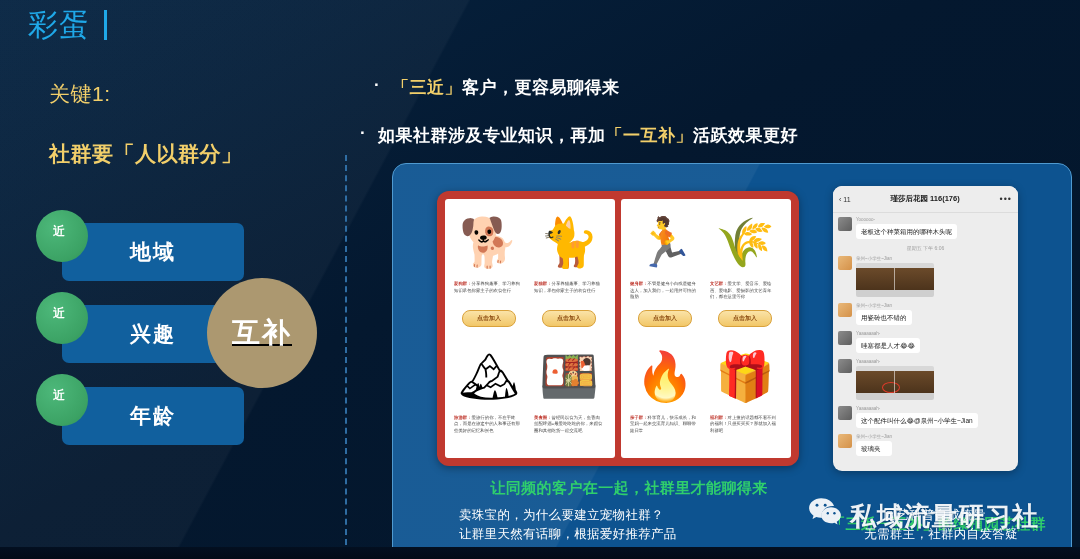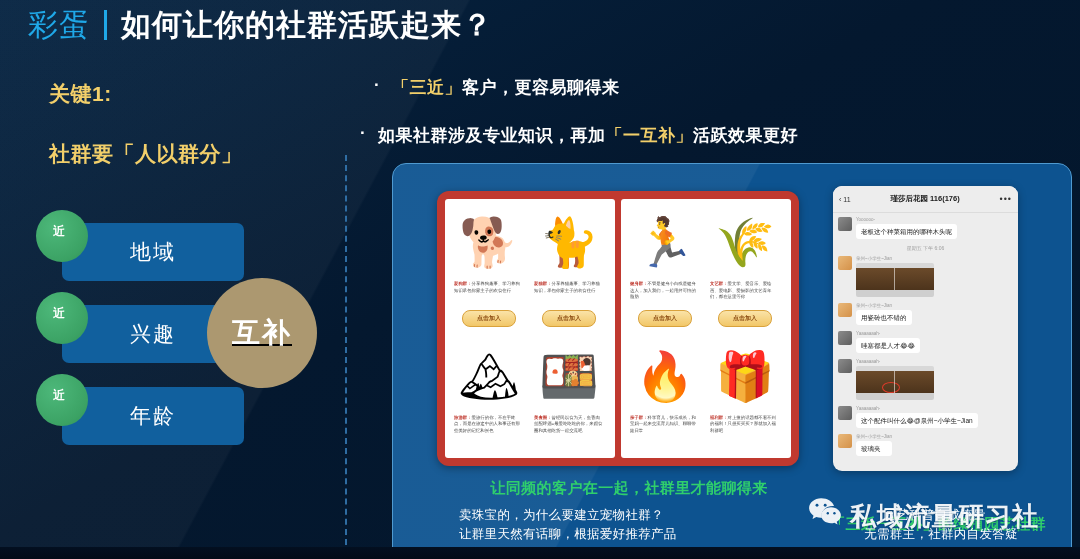--- a/index.html
+++ b/index.html
@@ -43,37 +43,37 @@
   
   .v-divider{
     position:absolute;left:345px;top:155px;width:0;height:390px;
     border-left:2px dashed #2f6da3;
   }
 
   
   .left{position:absolute;left:0;top:60px;width:345px;height:499px;}
   .key-line1{
     position:absolute;left:49px;top:20px;
-    color:#f2cf6a;font-size:21px;font-weight:bold;letter-spacing:.5px;
+    color:#f2cf6a;font-size:21px;font-weight:normal;letter-spacing:.5px;
   }
   .key-line2{
     position:absolute;left:49px;top:68px;
     color:#f2cf6a;font-size:21px;font-weight:bold;letter-spacing:.5px;margin-top:12px;
   }
 
   .bars{position:absolute;left:0;top:0;width:345px;height:499px;}
   .bar{
     position:absolute;left:62px;width:182px;height:58px;
     background:linear-gradient(180deg,#1466a6,#0e5territory);
     background:#11609e;
     border-radius:7px;
     display:flex;align-items:center;justify-content:center;
   }
   .bar span{
-    color:#ffffff;font-size:21px;font-weight:normal;letter-spacing:2px;
+    color:#ffffff;font-size:21px;font-weight:bold;letter-spacing:2px;
   }
   .bar.b1{top:163px;}
   .bar.b2{top:245px;}
   .bar.b3{top:327px;}
 
   .dot{
     position:absolute;left:36px;width:52px;height:52px;border-radius:50%;
     background:radial-gradient(circle at 35% 33%, #4db87a 0%, #3ba264 70%, #2f8f57 100%);
     display:flex;align-items:center;justify-content:center;
   }
@@ -233,21 +233,20 @@
   }
 </style>
 </head>
 <body>
 
 <div class="slide">
 
   <div class="header">
     <span class="hdr-tag">彩蛋</span>
     <span class="hdr-bar"></span>
-    <span class="hdr-title">如何让你的社群活跃起来？</span>
   </div>
 
   <div class="v-divider"></div>
 
   <div class="left">
     <div class="key-line1">关键1:</div>
     <div class="key-line2">社群要「人以群分」</div>
 
     <div class="bars">
       <div class="bar b1">

